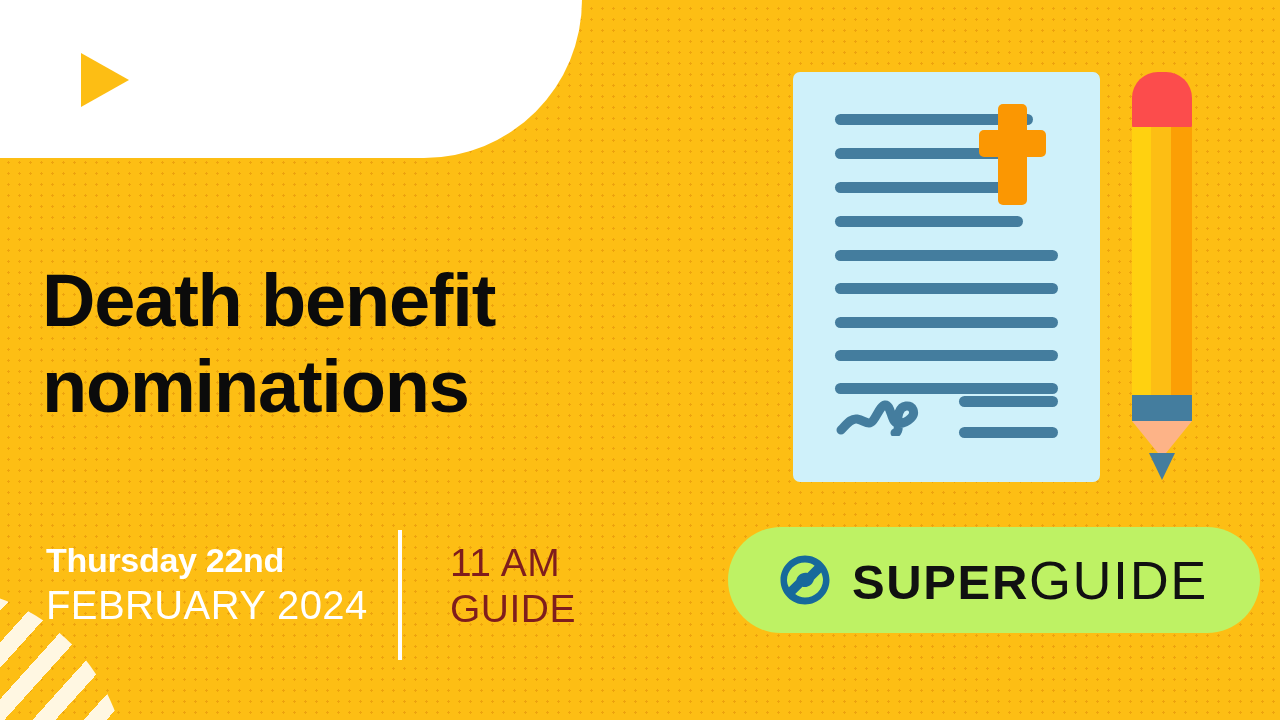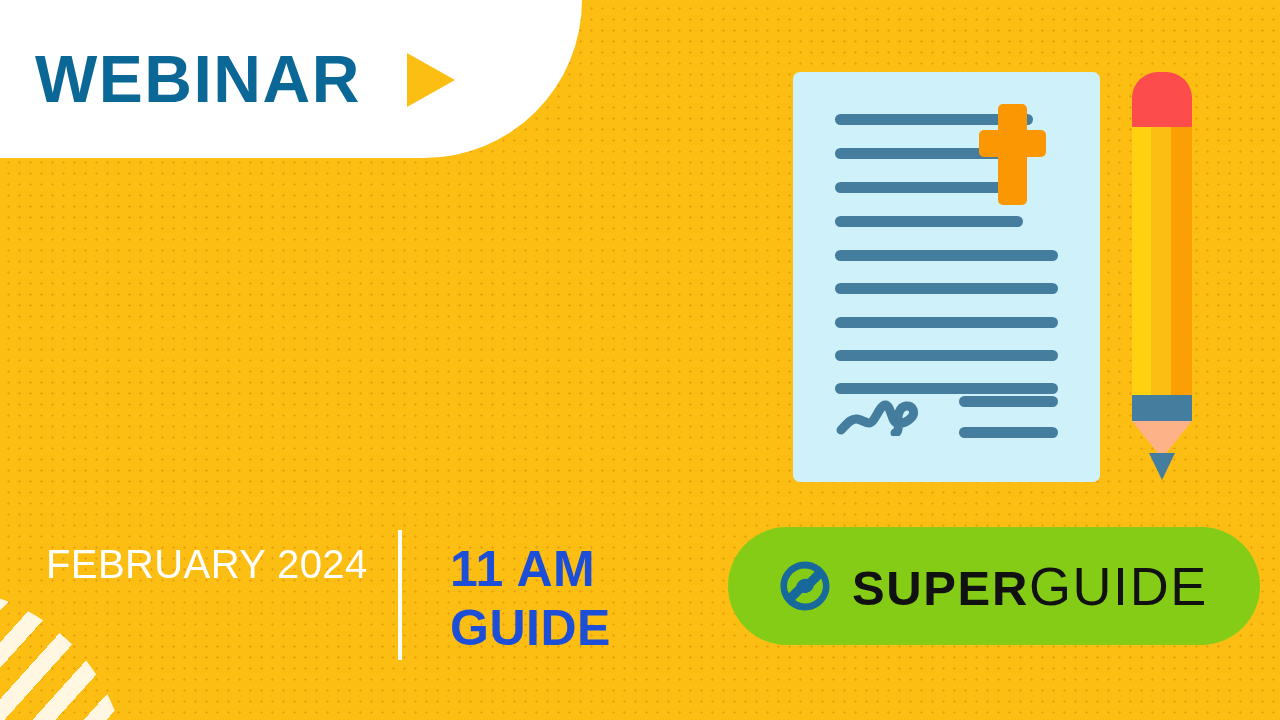--- a/index.html
+++ b/index.html
@@ -77,21 +77,21 @@
     line-height:1.2; letter-spacing:0.4px;
   }
   #dt-divider {
     width:4px; height:130px;
     background:#FFFFFF;
     margin:-10px 0 0 0;
     flex:none;
   }
   #time-col { margin-left:48px; }
   #time-value, #time-zone {
-    color:#1d4ed8; font-size:50px; font-weight:bold;
+    color:#7f1d1d; font-size:39px; font-weight:normal;
     line-height:1.18; letter-spacing:0.5px;
   }
 
   
   #corner-stripes {
     position:absolute; left:0; bottom:0;
     width:128px; height:132px;
     overflow:hidden;
   }
   #corner-stripes .clip {
@@ -162,49 +162,53 @@
   #pencil-tip {
     position:absolute; left:18px; top:381px; width:0; height:0;
     border-left:13px solid transparent;
     border-right:13px solid transparent;
     border-top:27px solid #447D9E;
   }
 
   
   #logo-pill {
     position:absolute; left:728px; top:527px;
-    width:532px; height:118px;
-    background:#84cc16;
+    width:532px; height:106px;
+    background:#bef264;
     border-radius:59px;
     display:flex; align-items:center; justify-content:center;
   }
   #logo-mark { width:50px; height:50px; margin-right:22px; flex:none; }
   #logo-text { display:flex; align-items:baseline; }
   #logo-super {
     color:#111111; font-size:49px; font-weight:bold; letter-spacing:1.6px;
   }
   #logo-guide {
     color:#111111; font-size:54px; font-weight:300; letter-spacing:1.6px;
   }
 </style>
 </head>
 <body>
 
 <div id="stage">
 
   <div id="dots"></div>
 
   <div id="webinar-badge">
-    <span id="webinar-label">WEBINAR</span>
     <span id="play-triangle"></span>
   </div>
 
+  <h1 id="headline">
+    <span class="ln">Death benefit</span>
+    <span class="ln">nominations</span>
+  </h1>
 
   <div id="datetime">
     <div id="date-col">
+      <div id="date-weekday">Thursday 22nd</div>
       <div id="date-month">FEBRUARY 2024</div>
     </div>
     <div id="dt-divider"></div>
     <div id="time-col">
       <div id="time-value">11 AM</div>
       <div id="time-zone">GUIDE</div>
     </div>
   </div>
 
   <div id="corner-stripes">

